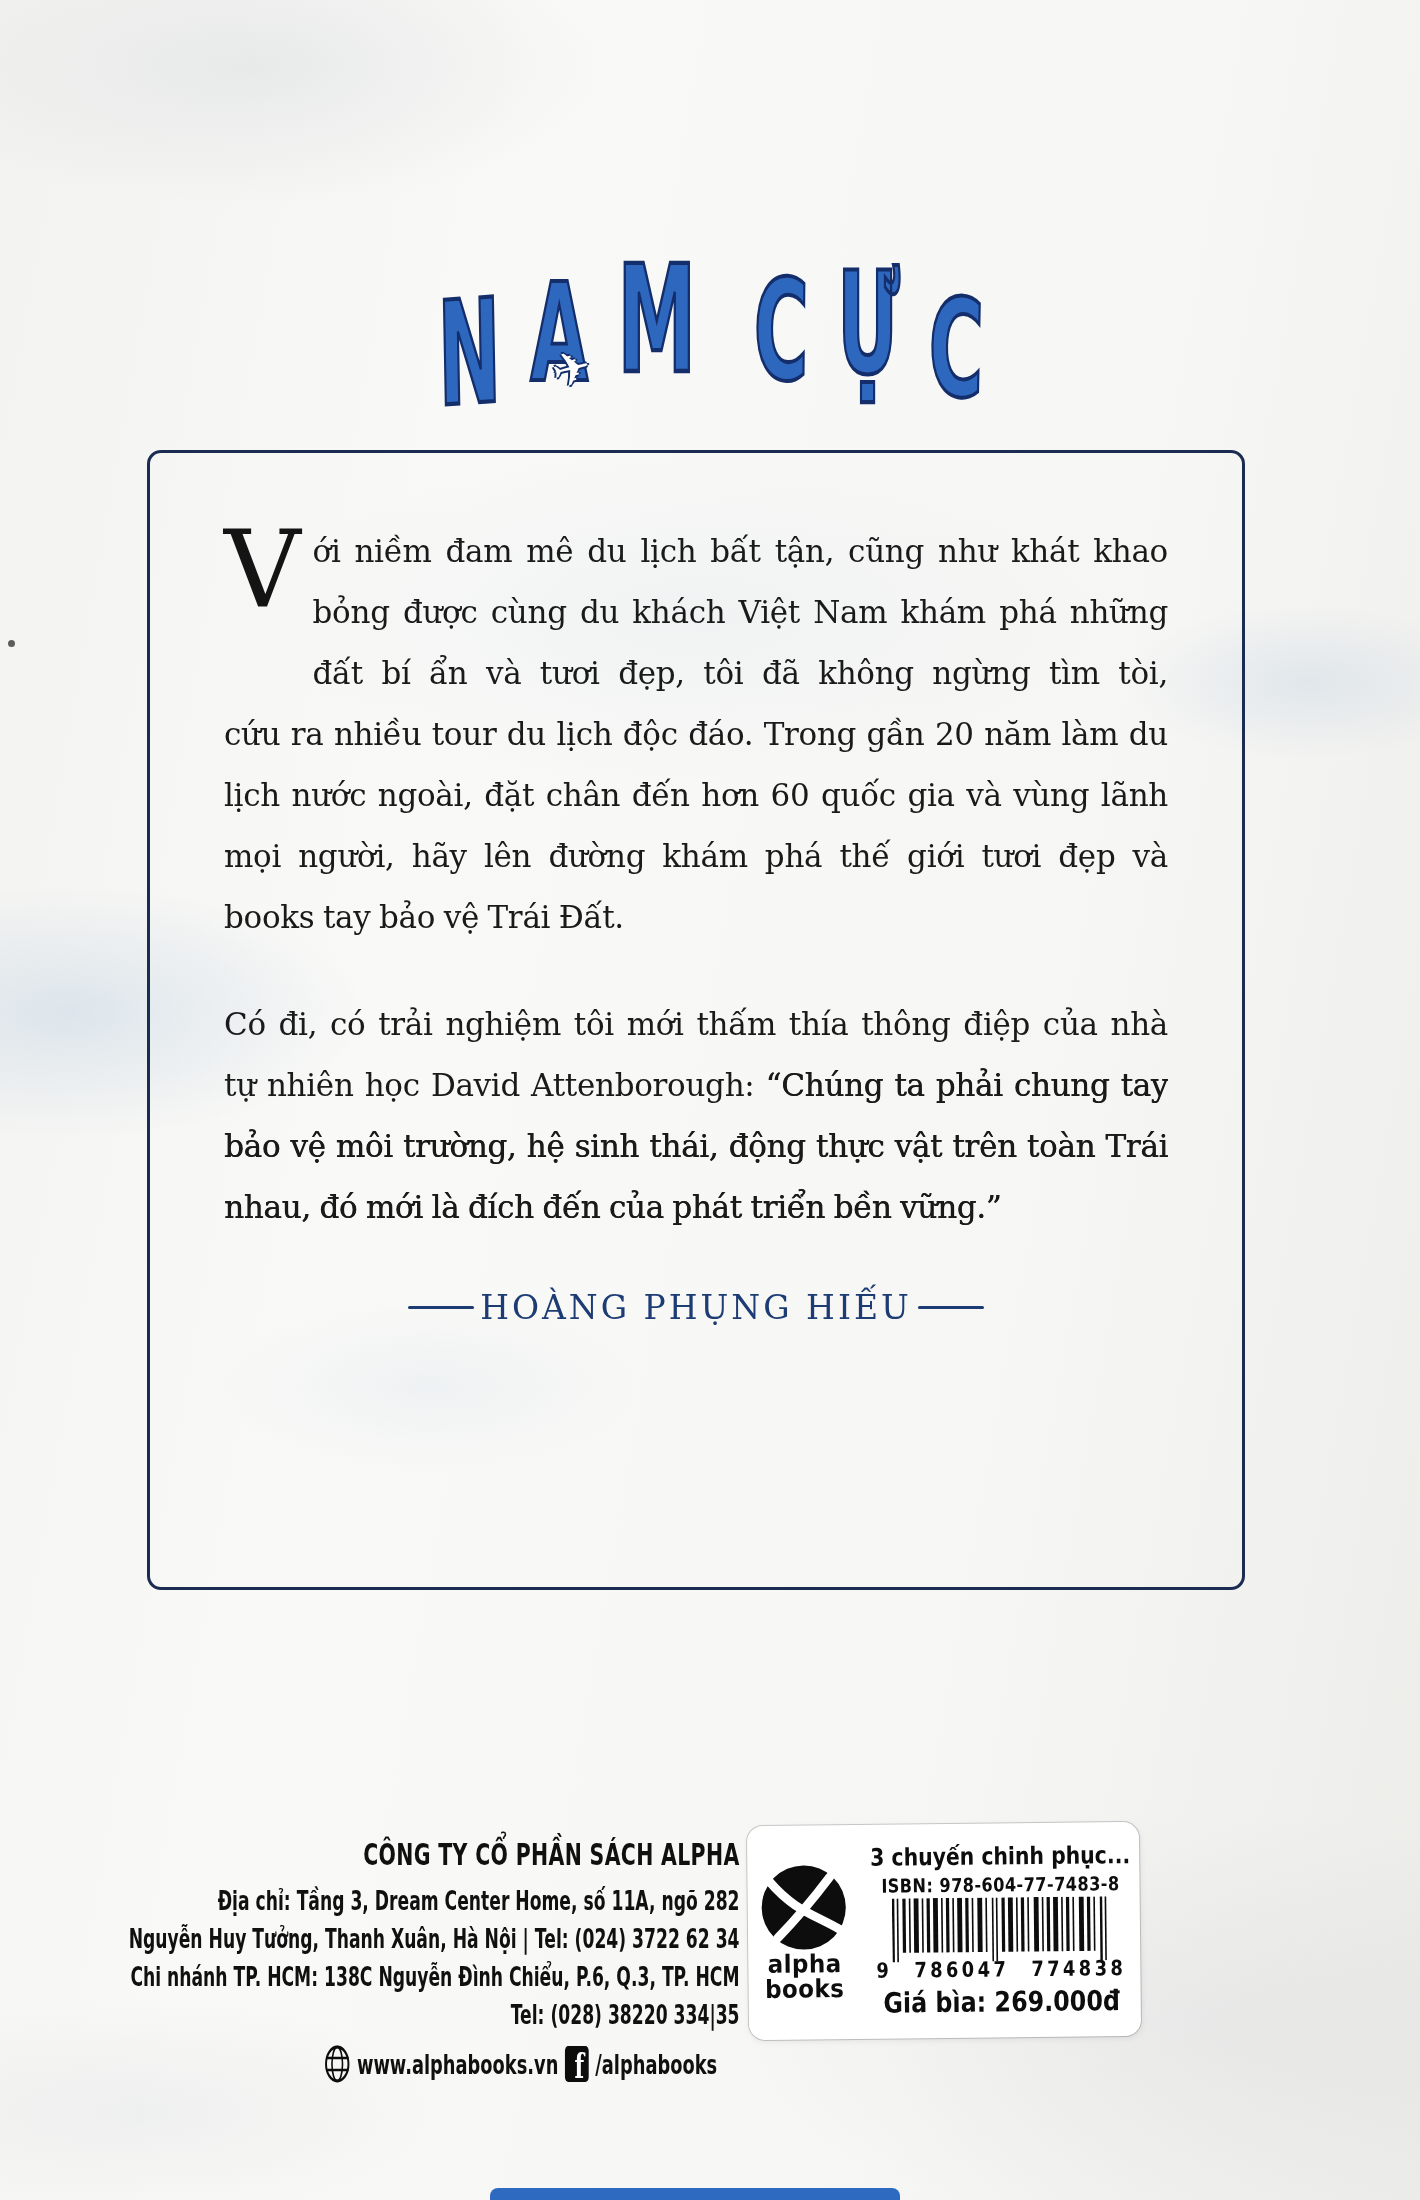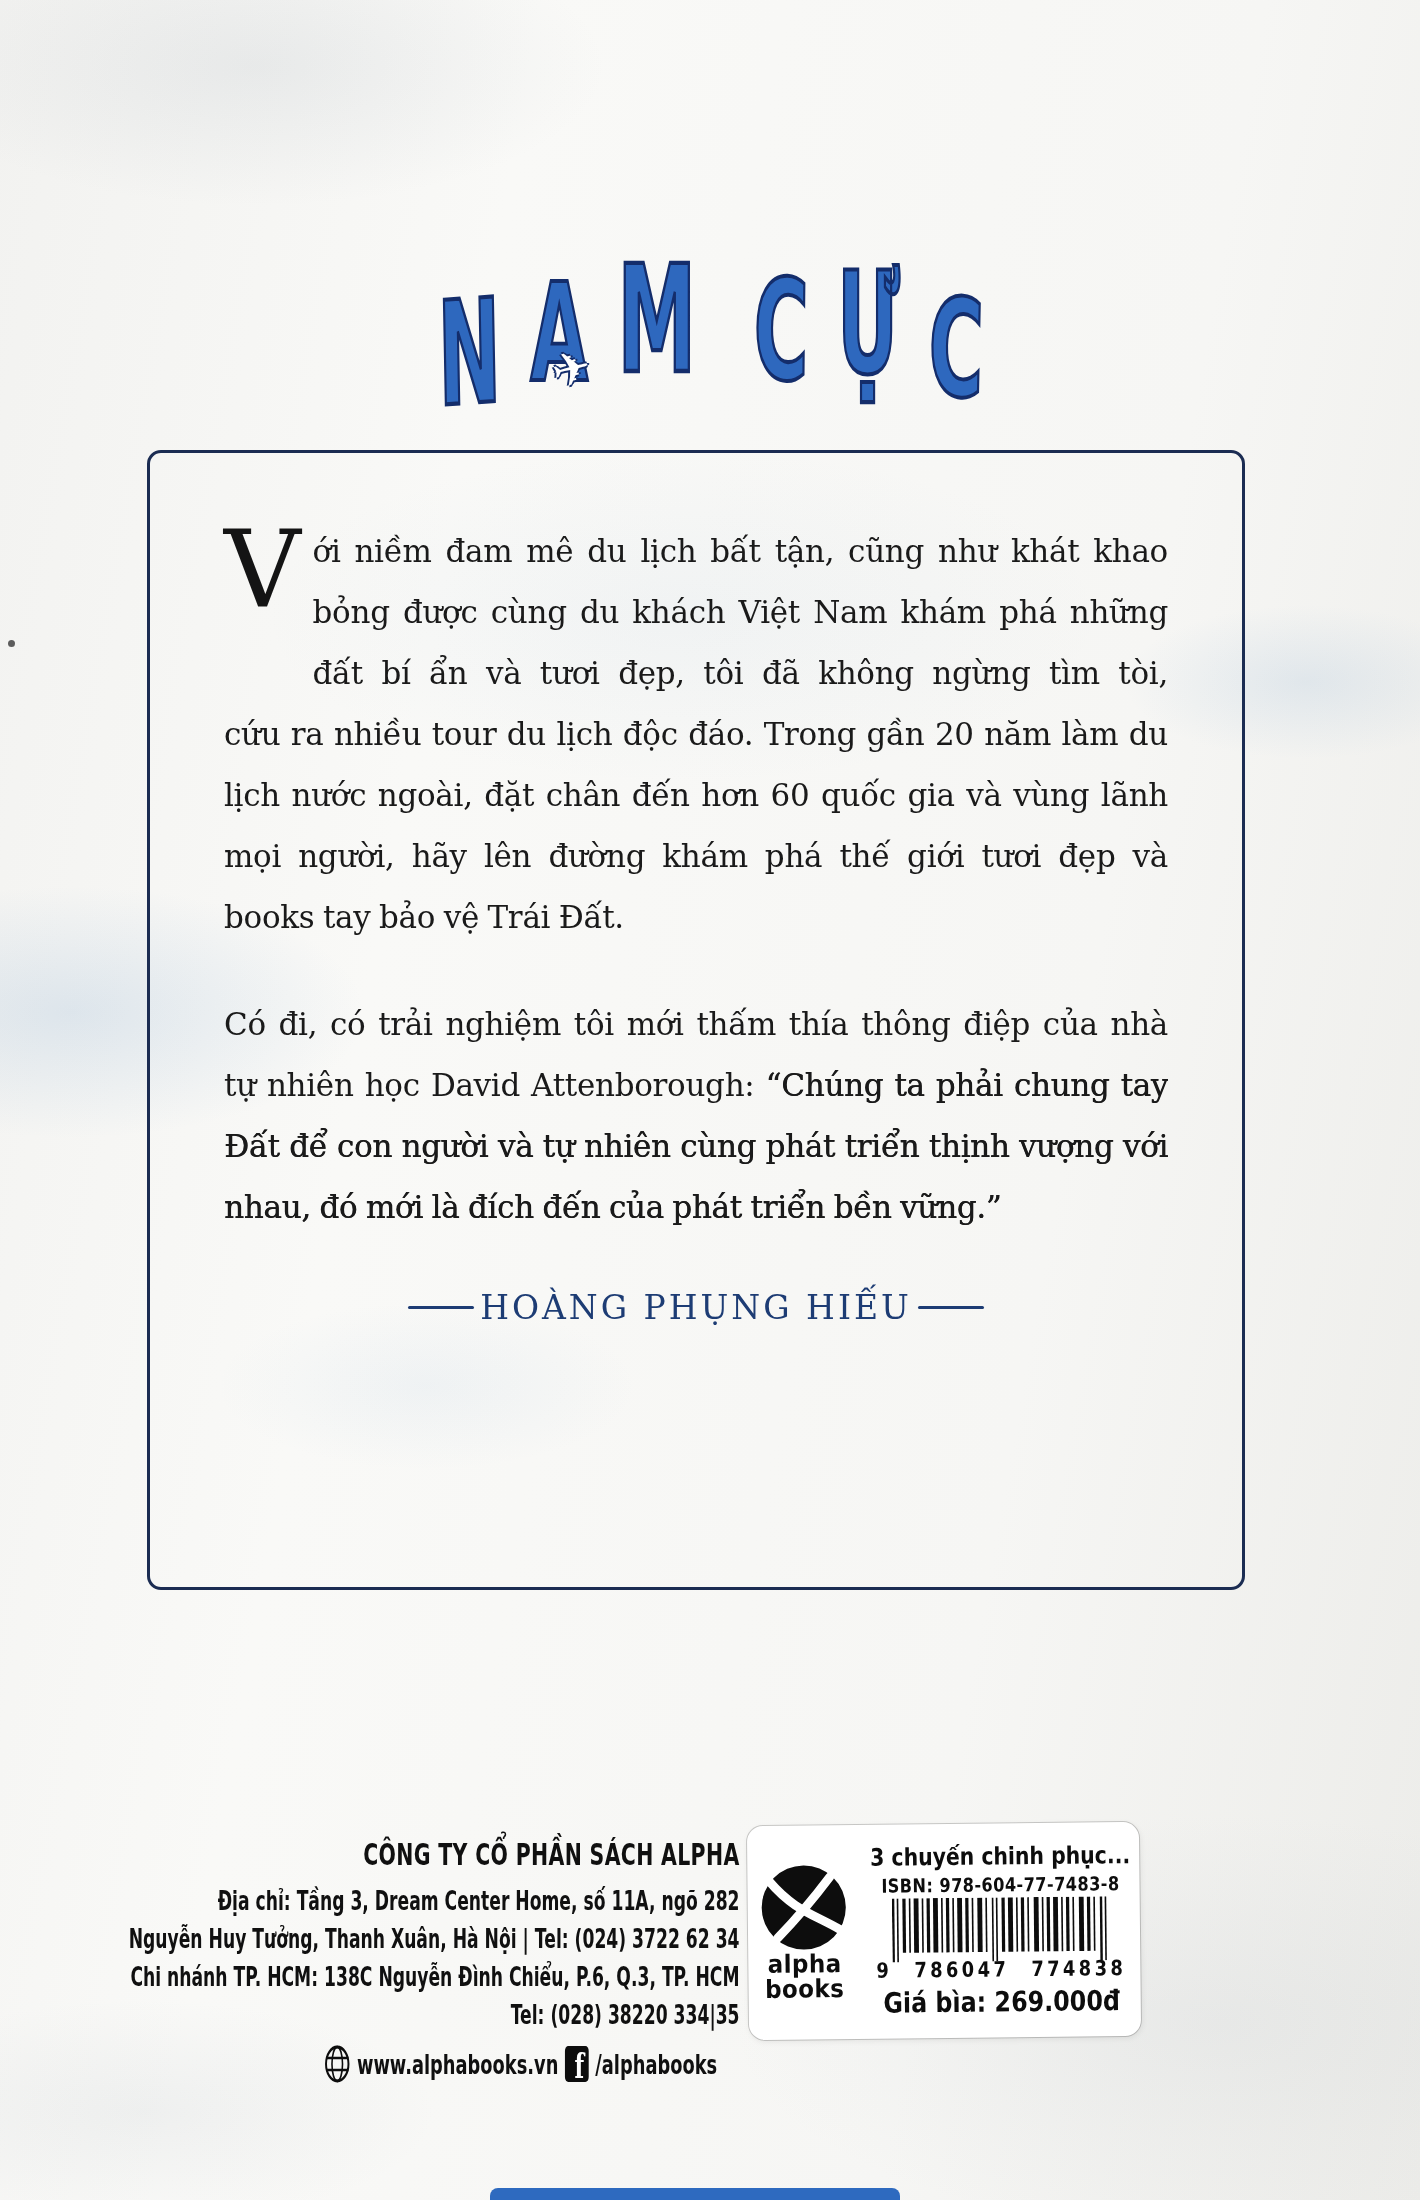--- a/index.html
+++ b/index.html
@@ -107,21 +107,21 @@
       <div class="jline">bỏng được cùng du khách Việt Nam khám phá những vùng</div>
       <div class="jline">đất bí ẩn và tươi đẹp, tôi đã không ngừng tìm tòi, nghiên</div>
       <div class="jline">cứu ra nhiều tour du lịch độc đáo. Trong gần 20 năm làm du</div>
       <div class="jline">lịch nước ngoài, đặt chân đến hơn 60 quốc gia và vùng lãnh</div>
       <div class="jline">mọi người, hãy lên đường khám phá thế giới tươi đẹp và</div>
       <div class="jline" style="text-align-last:left;">books tay bảo vệ Trái Đất.</div>
     </div>
     <div class="para2">
       <div class="jline">Có đi, có trải nghiệm tôi mới thấm thía thông điệp của nhà</div>
       <div class="jline"><span>tự nhiên học David Attenborough: </span><span class="qitalic">“Chúng ta phải chung tay</span></div>
-      <div class="jline qitalic">Đất để con người và tự nhiên cùng phát triển thịnh vượng với</div>
+      <div class="jline qitalic">bảo vệ môi trường, hệ sinh thái, động thực vật trên toàn Trái</div>
       <div class="jline qitalic" style="text-align-last:left;">nhau, đó mới là đích đến của phát triển bền vững.”</div>
     </div>
     <div class="author-row">
       <span class="author-dash"></span>
       <span class="author-name">HOÀNG PHỤNG HIẾU</span>
       <span class="author-dash"></span>
     </div>
   </div>
 
   <div class="publisher">

